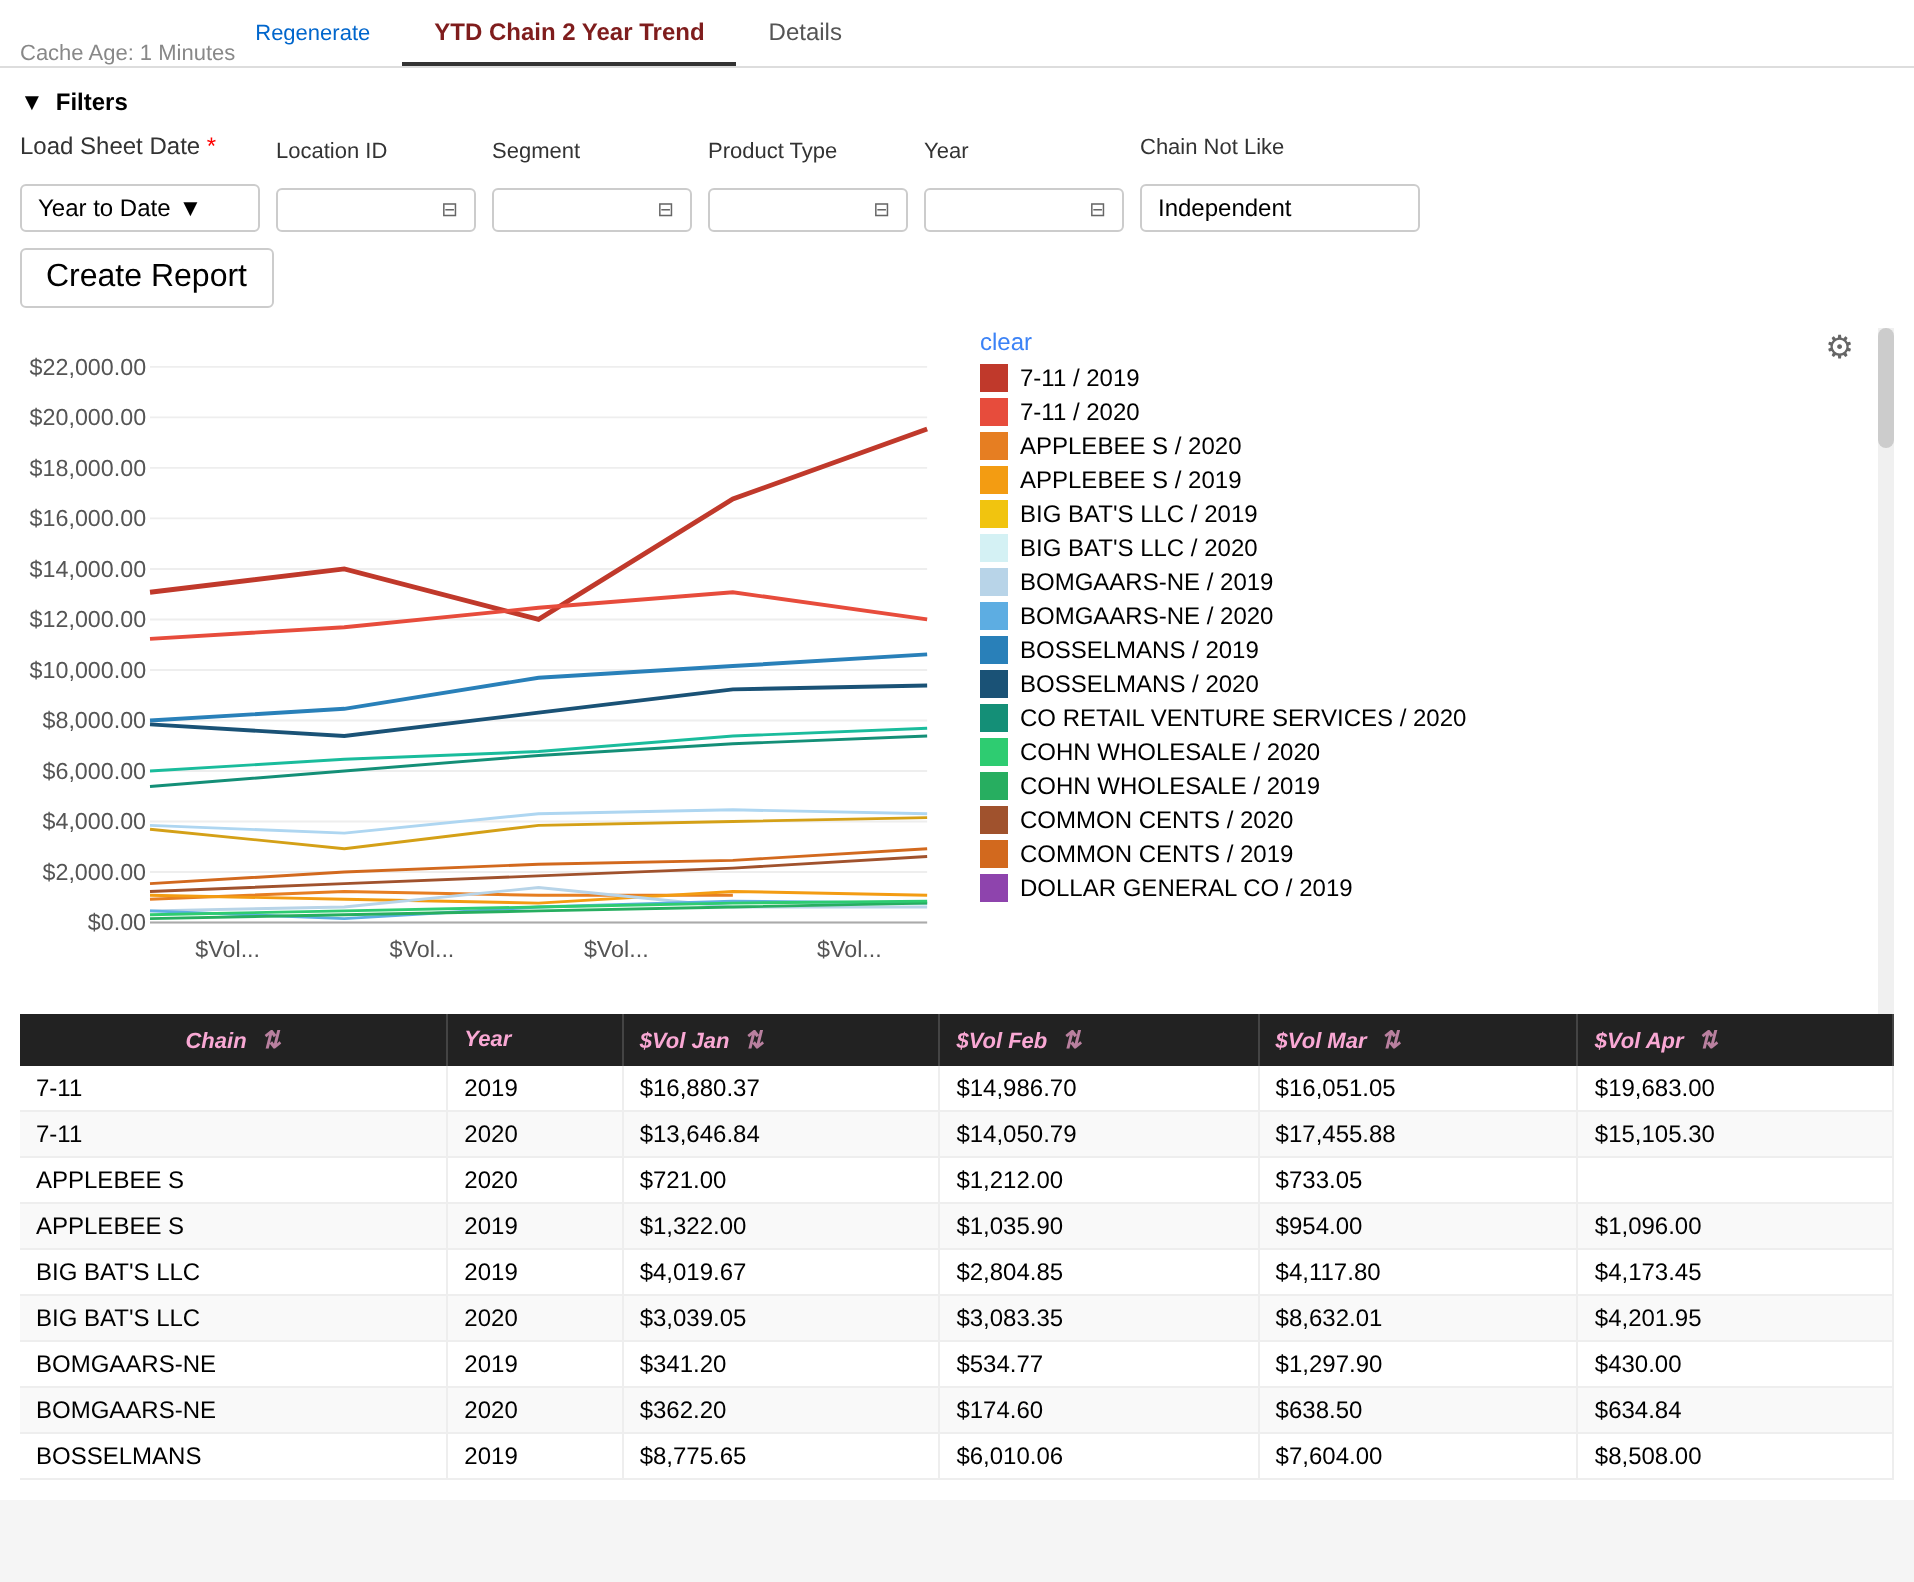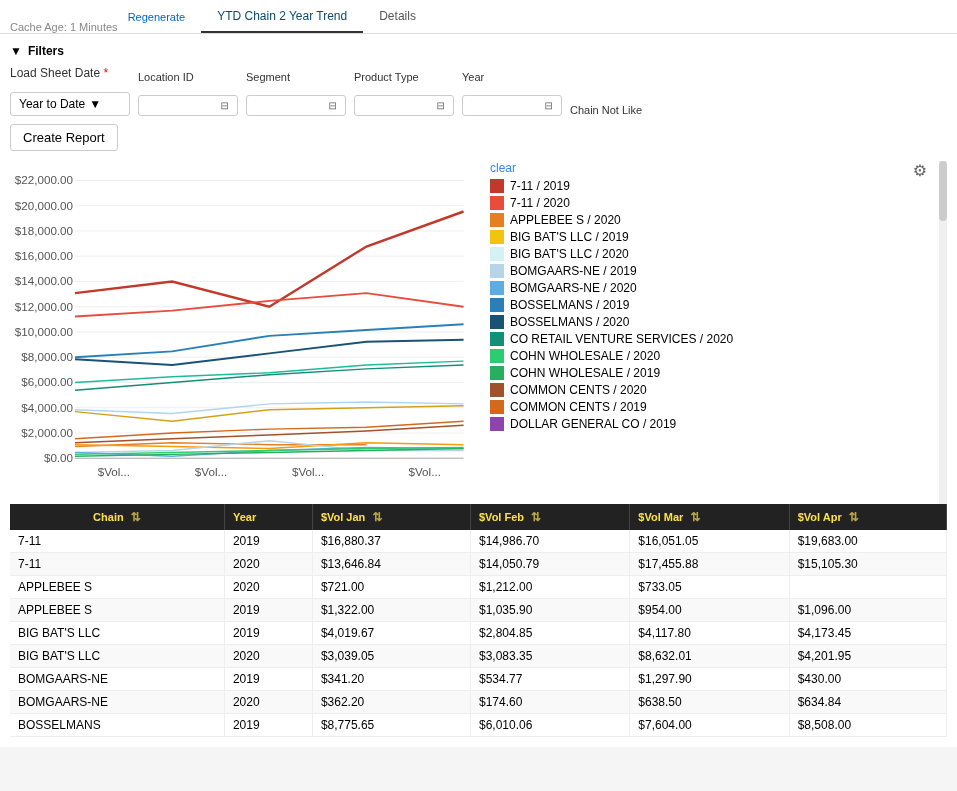--- a/index.html
+++ b/index.html
@@ -1,47 +1,47 @@
 <!DOCTYPE html>
 <html><head>
   <meta charset="utf-8">
   <style>
     * { box-sizing: border-box; margin: 0; padding: 0; font-family: -apple-system, BlinkMacSystemFont, 'Segoe UI', sans-serif; font-size: 12px; }
     body { background: #f5f5f5; }
     .top-bar { background: #fff; border-bottom: 1px solid #ddd; padding: 0 10px; display: flex; align-items: center; gap: 0; }
     .tab { padding: 8px 16px; cursor: pointer; border-bottom: 2px solid transparent; color: #555; font-size: 12px; }
-    .tab.active { border-bottom: 2px solid #333; font-weight: 400; color: #0c4a6e; background: #fff; }
+    .tab.active { border-bottom: 2px solid #333; font-weight: 700; color: #7f1d1d; background: #fff; }
     .tab:not(.active) { color: #555; }
     .cache-info { font-size: 11px; color: #888; margin-right: 10px; margin-top: 21px; }
     .regen-link { color: #0066cc; text-decoration: none; font-size: 11px; margin-right: 16px; }
     .main { background: #fff; padding: 10px; }
     .filters-section { margin-bottom: 10px; }
     .filters-header { display: flex; align-items: center; gap: 6px; font-weight: 600; font-size: 12px; margin-bottom: 8px; cursor: pointer; }
     .filter-row { display: flex; gap: 8px; align-items: flex-end; flex-wrap: wrap; }
     .filter-col { display: flex; flex-direction: column; gap: 12px; }
     .filter-label { font-size: 11px; color: #333; }
     .filter-label .required { color: red; }
     .filter-select { border: 1px solid #ccc; border-radius: 3px; padding: 4px 8px; background: #fff; font-size: 12px; display: flex; align-items: center; gap: 4px; cursor: pointer; min-width: 120px; }
     .filter-input { border: 1px solid #ccc; border-radius: 3px; padding: 4px 8px; background: #fff; font-size: 12px; min-width: 100px; display: flex; align-items: center; justify-content: space-between; }
     .filter-icon { color: #666; font-size: 10px; }
-    .create-btn { background: #fff; border: 1px solid #ccc; border-radius: 3px; padding: 5px 12px; cursor: pointer; font-size: 13px; margin-top: 8px; }
+    .create-btn { background: #fff; border: 1px solid #ccc; border-radius: 3px; padding: 5px 12px; cursor: pointer; font-size: 16px; margin-top: 8px; }
     .chart-area { position: relative; margin-bottom: 0; }
     .settings-icon { position: absolute; top: 0; right: 20px; color: #666; cursor: pointer; font-size: 16px; }
     .chart-container { display: flex; gap: 0; }
     .chart-svg-area { flex: 0 0 470px; position: relative; }
     .legend-area { flex: 1; padding-left: 10px; overflow-y: auto; max-height: 360px; position: relative; }
     .legend-item { display: flex; align-items: center; gap: 6px; margin-bottom: 3px; font-size: 11px; white-space: nowrap; }
     .legend-color { width: 14px; height: 14px; flex-shrink: 0; }
     .clear-link { color: #3b82f6; text-decoration: none; font-size: 12px; margin-bottom: 4px; display: block; }
     .legend-scroll { overflow-y: auto; max-height: 320px; position: relative; }
     .scrollbar-track { position: absolute; right: 0; top: 0; bottom: 0; width: 8px; background: #f0f0f0; }
     .scrollbar-thumb { position: absolute; right: 0; top: 0; width: 8px; height: 60px; background: #ccc; border-radius: 4px; }
     
     .data-table { width: 100%; border-collapse: collapse; margin-top: 0; }
-    .data-table thead tr { background: #222; color: #fde047; }
+    .data-table thead tr { background: #222; color: #f9a8d4; font-style: italic; }
     .data-table thead th { padding: 6px 8px; font-size: 11px; font-weight: 600; text-align: left; border-right: 1px solid #444; white-space: nowrap; }
     .data-table thead th .sort-icon { margin-left: 4px; opacity: 0.7; }
     .data-table tbody tr:nth-child(odd) { background: #fff; }
     .data-table tbody tr:nth-child(even) { background: #f9f9f9; }
     .data-table tbody td { padding: 4px 8px; border-bottom: 1px solid #eee; border-right: 1px solid #eee; white-space: nowrap; }
     .data-table tbody td.num { text-align: left; }
     svg.chart { width: 100%; height: 340px; }
   </style>
 </head>
 <body>
@@ -93,20 +93,23 @@
       </div>
       <div class="filter-col">
         <div class="filter-label">Year</div>
         <div class="filter-input">
           <span></span>
             <span class="filter-icon">⊟</span>
         </div>
       </div>
       <div class="filter-col">
         <div class="filter-label">Chain Not Like</div>
+        <div class="filter-input" style="min-width:140px;">
+          <span>Independent</span>
+        </div>
       </div>
     </div>
     <button class="create-btn">Create Report</button>
   </div>
 
   <div class="chart-area">
     <span class="settings-icon">⚙</span>
     <div class="chart-container">
       <div class="chart-svg-area">
         <svg class="chart" viewBox="0 0 470 350">
@@ -185,20 +188,24 @@
               <div class="legend-color" style="background: rgb(192, 57, 43);"></div>
               <span>7-11 / 2019</span>
             </div>
             <div class="legend-item">
               <div class="legend-color" style="background: rgb(231, 76, 60);"></div>
               <span>7-11 / 2020</span>
             </div>
             <div class="legend-item">
               <div class="legend-color" style="background: rgb(230, 126, 34);"></div>
               <span>APPLEBEE S / 2020</span>
+            </div>
+            <div class="legend-item">
+              <div class="legend-color" style="background: rgb(243, 156, 18);"></div>
+              <span>APPLEBEE S / 2019</span>
             </div>
             <div class="legend-item">
               <div class="legend-color" style="background: rgb(241, 196, 15);"></div>
               <span>BIG BAT'S LLC / 2019</span>
             </div>
             <div class="legend-item">
               <div class="legend-color" style="background: rgb(212, 241, 244);"></div>
               <span>BIG BAT'S LLC / 2020</span>
             </div>
             <div class="legend-item">

